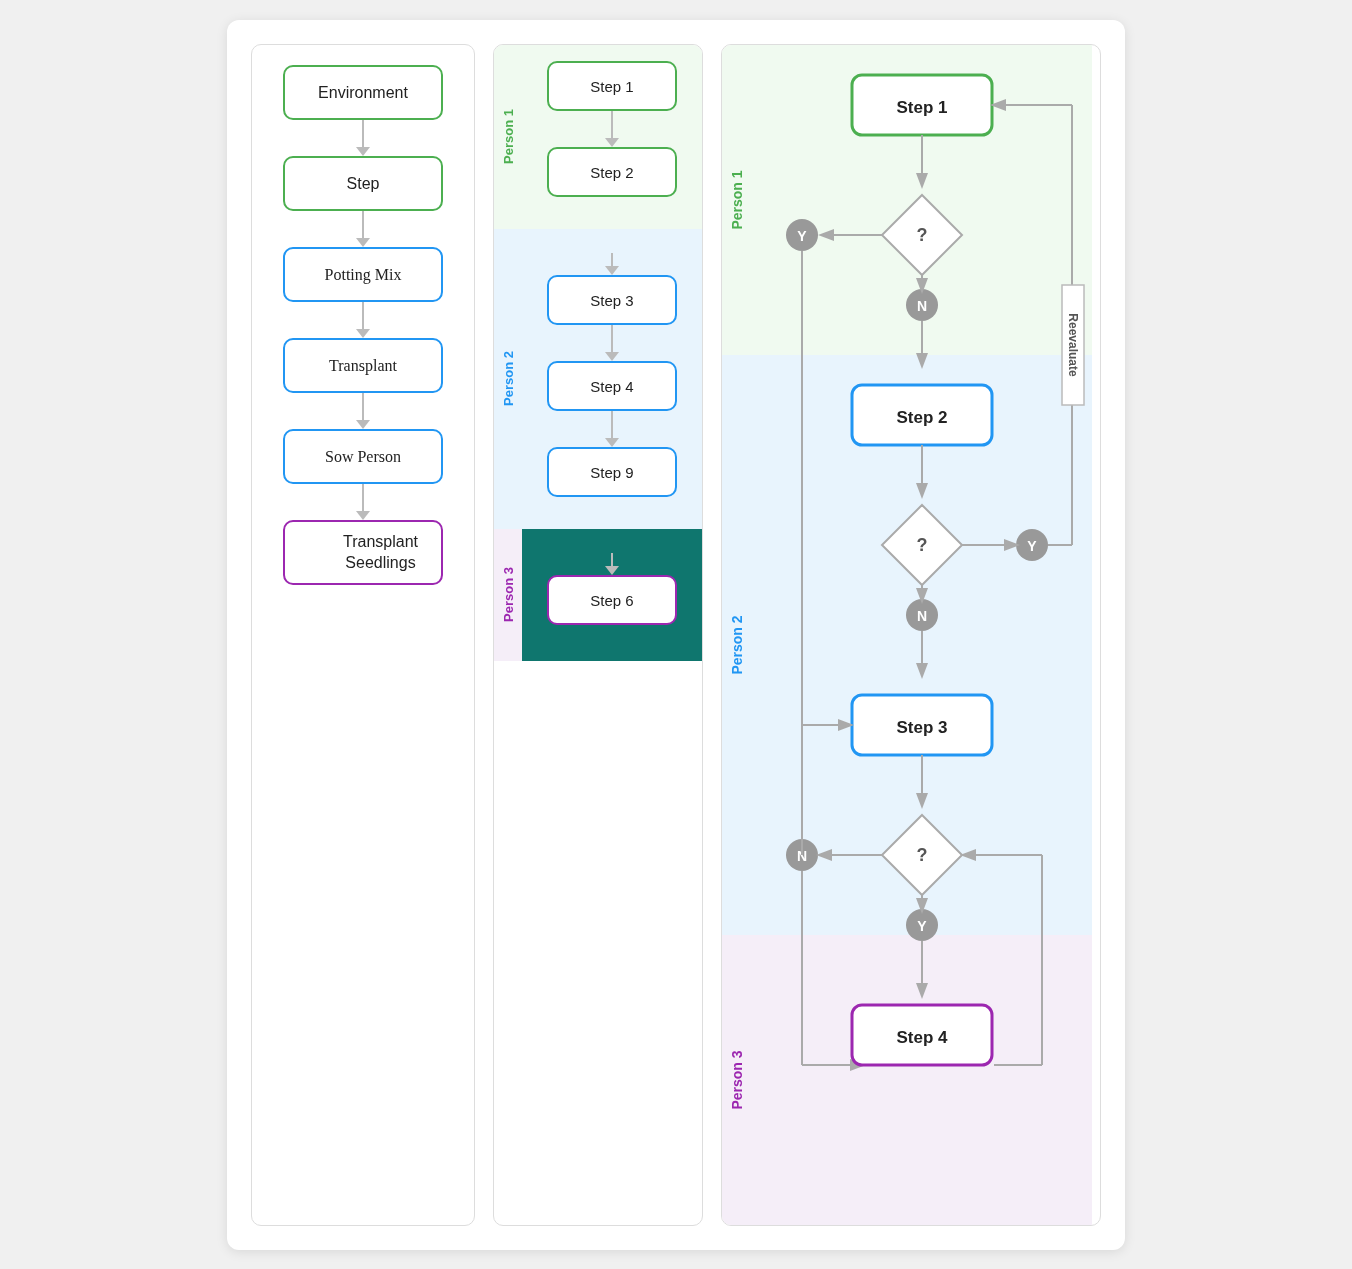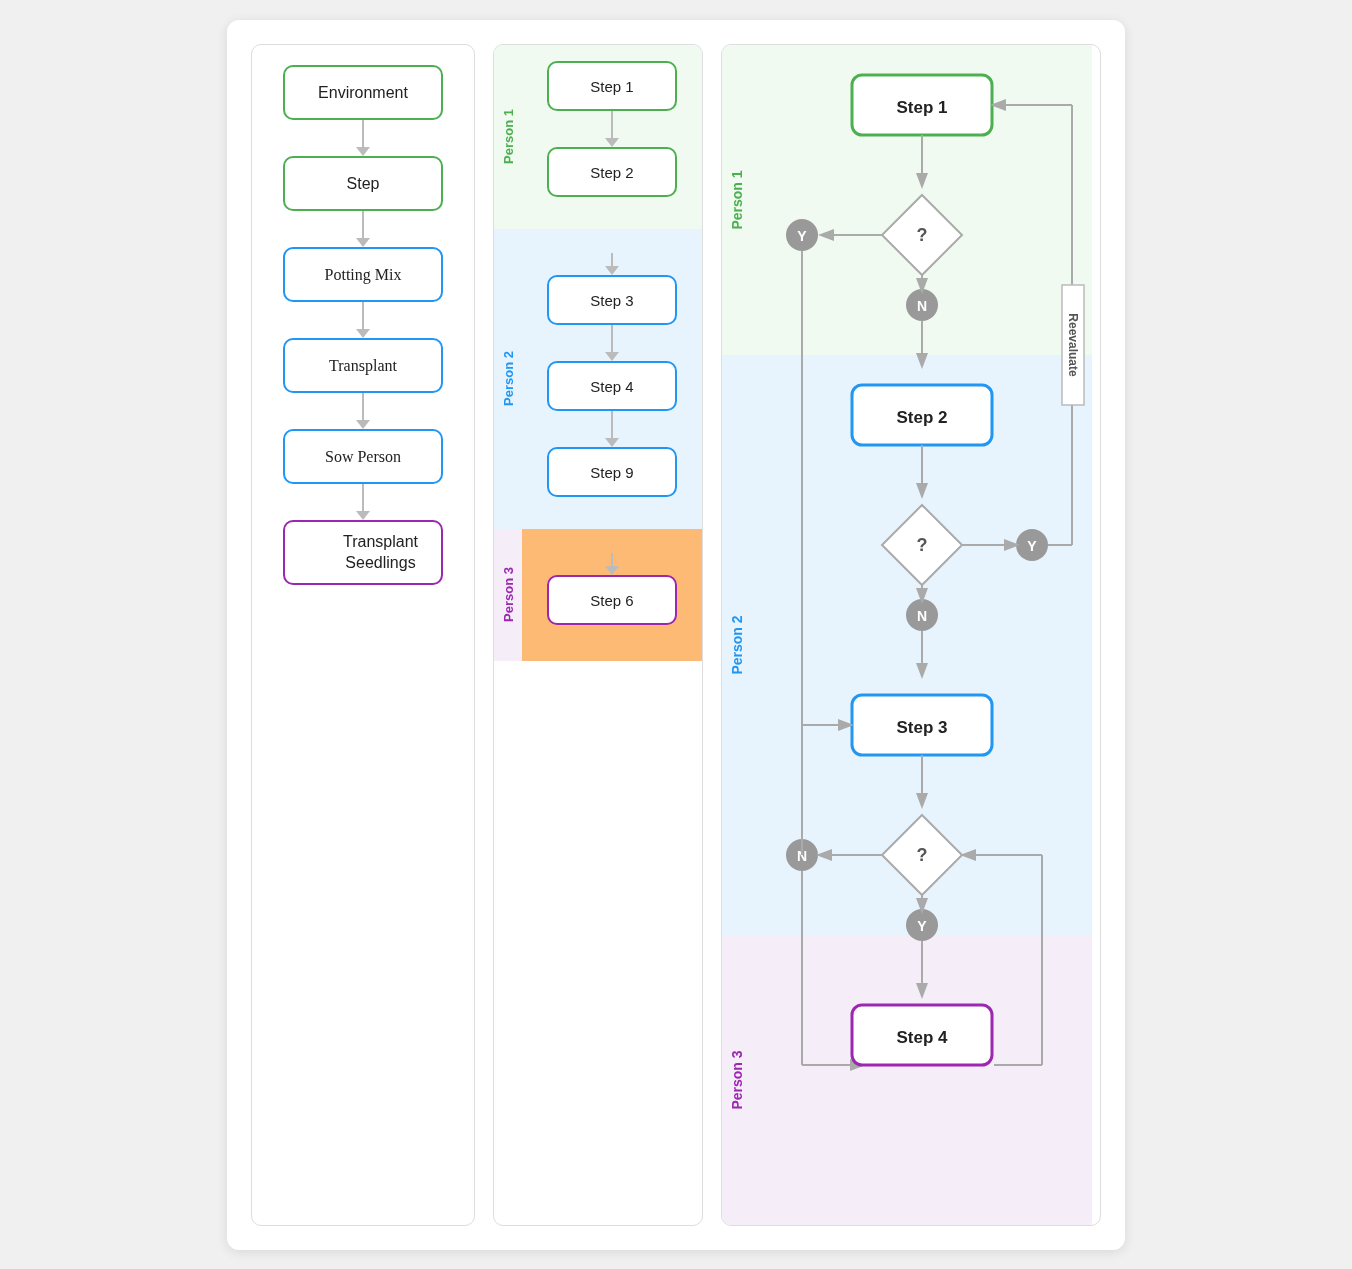--- a/index.html
+++ b/index.html
@@ -100,21 +100,21 @@
     .lane-content {
       flex: 1;
       display: flex;
       flex-direction: column;
       align-items: center;
       padding: 16px 8px;
       gap: 0;
     }
     .lane-content.green-bg { background: #f0faf0; }
     .lane-content.blue-bg { background: #e8f4fd; }
-    .lane-content.purple-bg { background: #fdba74; justify-content: space-between; }
+    .lane-content.purple-bg { background: #0f766e; justify-content: space-between; }
 
     .flow-box-sm {
       width: 130px;
       min-height: 50px;
       border-radius: 10px;
       display: flex;
       align-items: center;
       justify-content: center;
       text-align: center;
       font-size: 15px;

